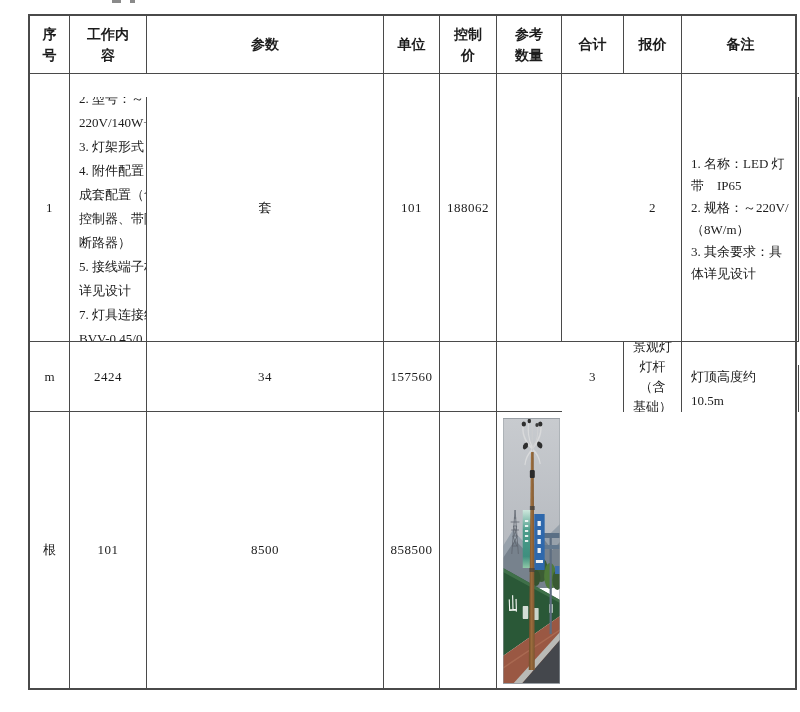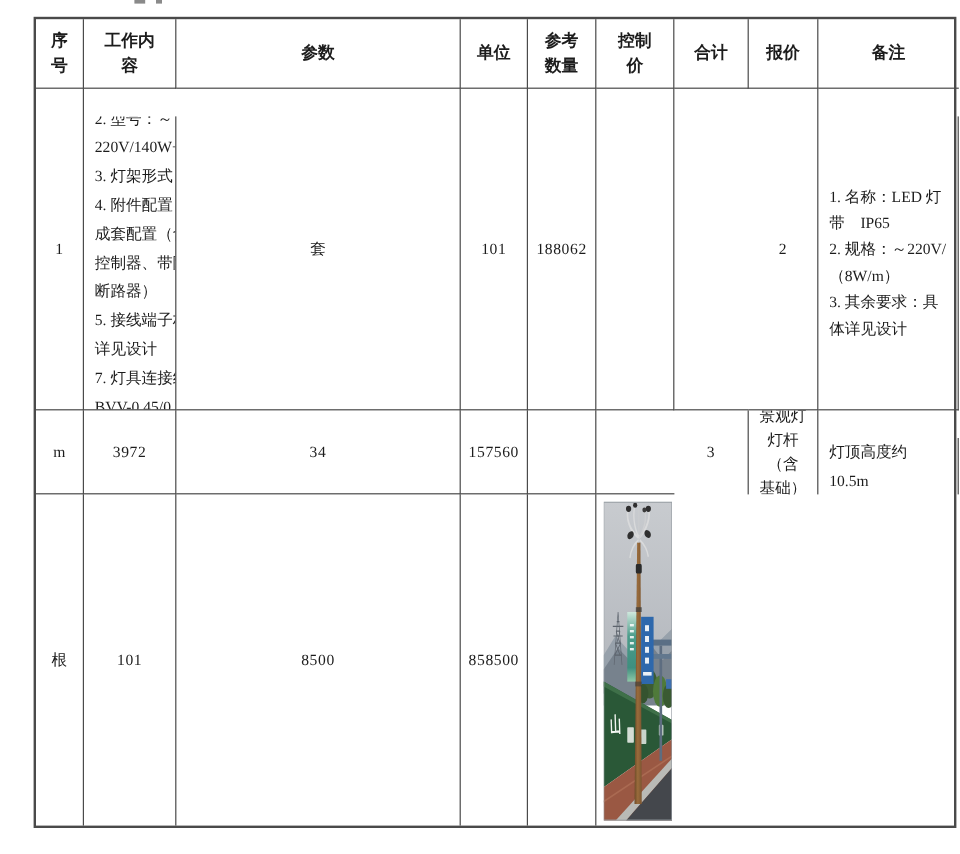--- a/index.html
+++ b/index.html
@@ -45,24 +45,24 @@
     </div>
 
   <div class="tbl">
 
     <div class="c hdr">序
 号</div>
     <div class="c hdr">工作内
 容</div>
     <div class="c hdr">参数</div>
     <div class="c hdr">单位</div>
+    <div class="c hdr">控制
+价</div>
     <div class="c hdr">参考
 数量</div>
-    <div class="c hdr">控制
-价</div>
     <div class="c hdr">合计</div>
     <div class="c hdr">报价</div>
     <div class="c hdr lastcol">备注</div>
 
     <div class="c num">1</div>
     <div class="c params">1. 名称：高光效 LED 灯（IP65）
 2. 型号：～
 220V/140W+3*45W+4*50W
 3. 灯架形式：详见设计
 4. 附件配置：详见设计，成套配置（含法兰、单灯控制器、带隔离功能漏电断路器）
@@ -74,21 +74,21 @@
     <div class="c num">101</div>
     <div class="c num">188062</div>
     <div class="c"></div>
     <div class="c lastcol"></div>
 
     <div class="c num">2</div>
     <div class="c params tight">1. 名称：LED 灯带　IP65
 2. 规格：～220V/（8W/m）
 3. 其余要求：具体详见设计</div>
     <div class="c">m</div>
-    <div class="c num">3972</div>
+    <div class="c num">2424</div>
     <div class="c num">34</div>
     <div class="c num">157560</div>
     <div class="c"></div>
     <div class="c lastcol"></div>
 
     <div class="c num lastrow">3</div>
     <div class="c lastrow">景观灯
 灯杆（含
 基础）</div>
     <div class="c params lastrow">1. 景观灯灯杆

